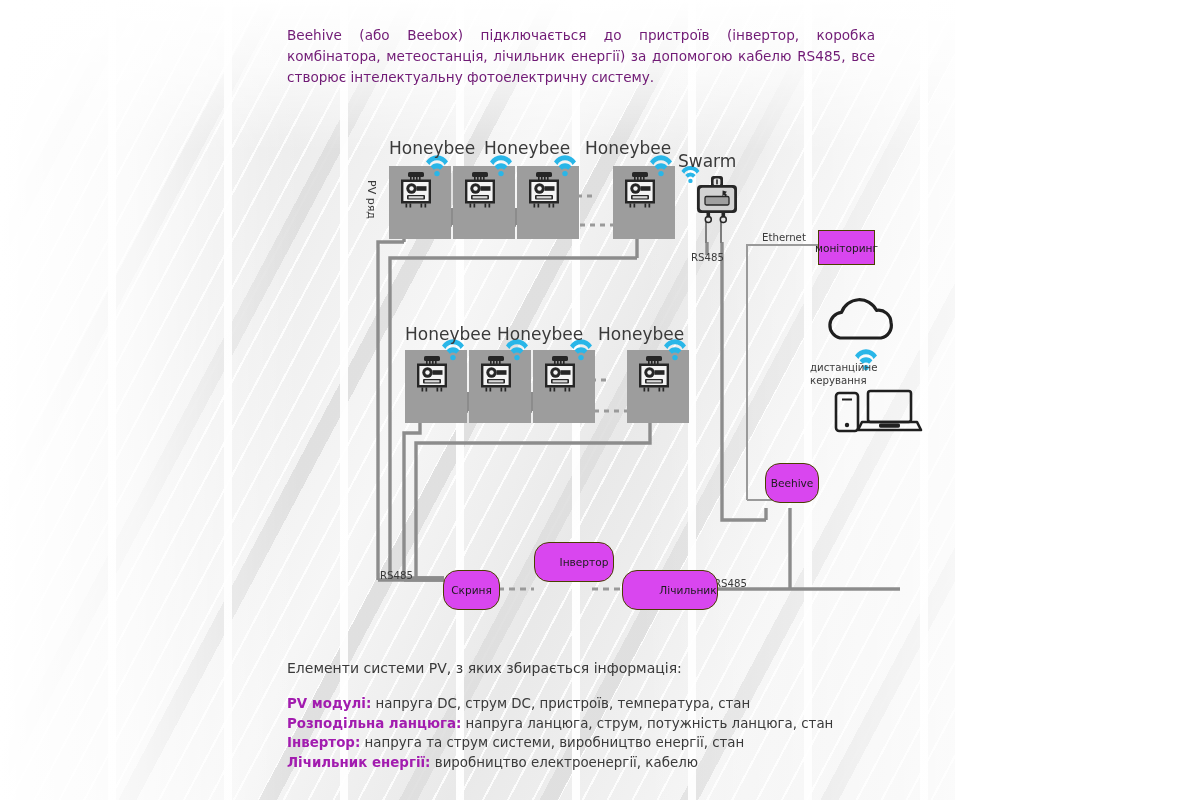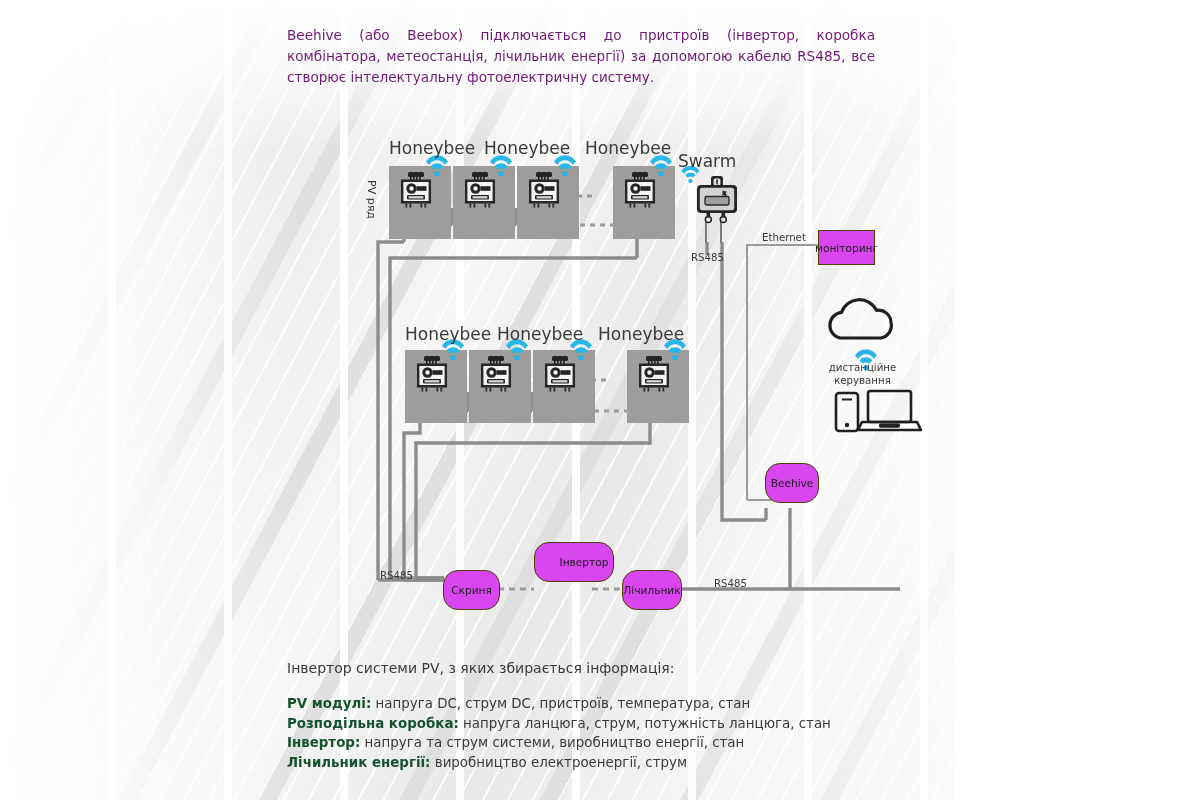--- a/index.html
+++ b/index.html
@@ -38,27 +38,27 @@
 
   
   .para{
     position:absolute;left:287px;top:25px;width:588px;
     font-size:13.6px;line-height:21px;color:#701a75;
     text-align:justify;text-justify:inter-word;
   }
   .foot{position:absolute;left:287px;top:660px;width:600px;}
   .foot .lead{font-size:14px;color:#3a3a3a;margin-bottom:18px;}
   .foot .row{font-size:13.4px;color:#3a3a3a;line-height:19.5px;}
-  .foot .row b{font-weight:bold;color:#14532d;}
+  .foot .row b{font-weight:bold;color:#a21caf;}
 
   
   .lbl{position:absolute;font-size:17px;color:#3a3a3a;white-space:nowrap;}
   .lbl.sm{font-size:10.2px;}
   .lbl.vert{transform:rotate(90deg);transform-origin:left top;font-size:11px;}
-  .lbl.ctr{text-align:center;}
+  .lbl.ctr{}
 
   
   .ybox{
     position:absolute;background:#d946ef;border:1.6px solid #4a4000;
     display:flex;align-items:center;justify-content:center;
     font-size:10.6px;color:#1c1c1c;white-space:nowrap;
   }
   .ybox.round{border-radius:15px;}
 </style>
 </head>
@@ -306,31 +306,31 @@
   <div class="lbl sm ctr" style="left:810px;top:375px;width:105px;">керування</div>
 
   <div class="ybox" style="left:818px;top:230px;width:55px;height:33px;">моніторинг</div>
 
   <div class="ybox round" style="left:765px;top:463px;width:52px;height:38px;">Beehive</div>
 
   <div class="ybox round" style="left:443px;top:570px;width:55px;height:38px;">Скриня</div>
 
   <div class="ybox round" style="left:534px;top:542px;width:58px;height:38px;padding-left:20px;">Інвертор</div>
 
-  <div class="ybox round" style="left:622px;top:570px;width:58px;height:38px;">Лічильник</div>
+  <div class="ybox round" style="left:622px;top:570px;width:58px;height:38px;padding-left:36px;">Лічильник</div>
 
   <div class="foot">
-    <div class="lead">Інвертор системи PV, з яких збирається інформація:</div>
+    <div class="lead">Елементи системи PV, з яких збирається інформація:</div>
     <div class="row">
       <b>PV модулі:</b><span> напруга DC, струм DC, пристроїв, температура, стан</span>
     </div>
     <div class="row">
-      <b>Розподільна коробка:</b><span> напруга ланцюга, струм, потужність ланцюга, стан</span>
+      <b>Розподільна ланцюга:</b><span> напруга ланцюга, струм, потужність ланцюга, стан</span>
     </div>
     <div class="row">
       <b>Інвертор:</b><span> напруга та струм системи, виробництво енергії, стан</span>
     </div>
     <div class="row">
-      <b>Лічильник енергії:</b><span> виробництво електроенергії, струм</span>
+      <b>Лічильник енергії:</b><span> виробництво електроенергії, кабелю</span>
     </div>
   </div>
 
 </div>
 
 </body></html>

